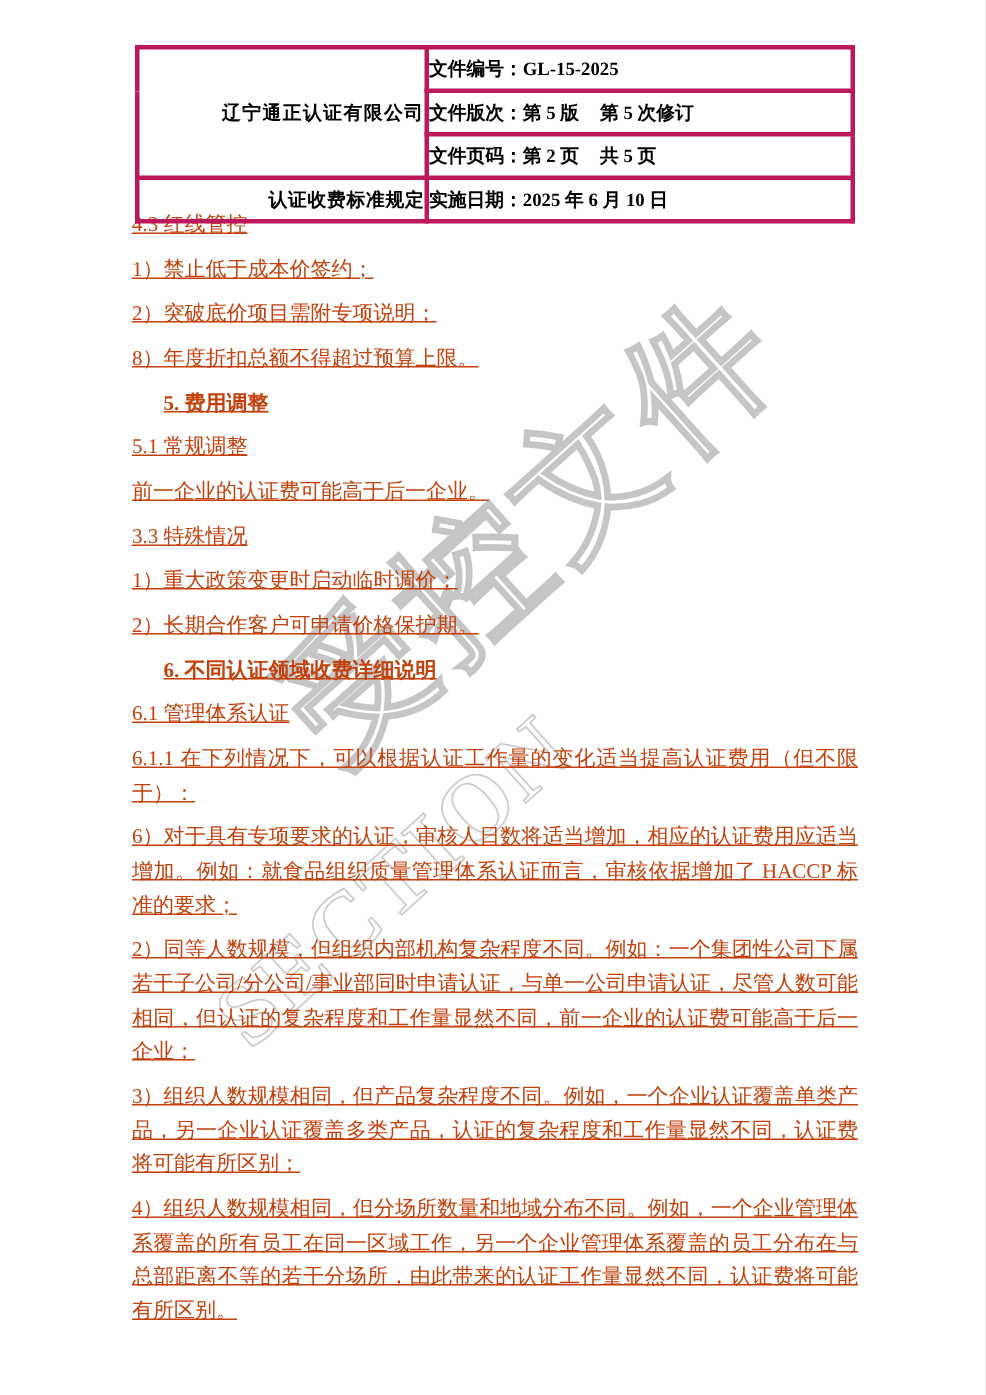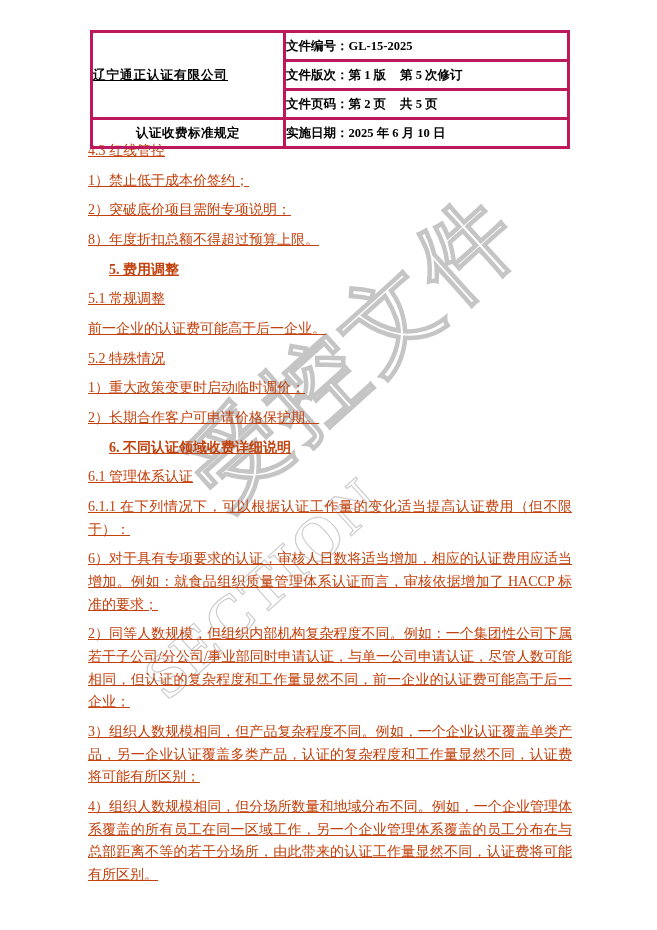--- a/index.html
+++ b/index.html
@@ -66,30 +66,29 @@
     background: transparent;
   }
   .header td {
     border: 3px solid #be185d;
     padding: 0;
     vertical-align: middle;
     font-size: 12.5px;
   }
   .hdr-company {
     width: 190px;
-    text-align: left;
+    text-align: right;
     font-size: 17px;
     font-weight: bold;
     letter-spacing: 1px;
     height: 64px;
-    text-decoration: underline;
   }
   .hdr-doc {
     width: 190px;
-    text-align: center;
+    text-align: right;
     font-size: 13px;
     font-weight: bold;
     letter-spacing: 0.5px;
     height: 26px;
   }
   .hdr-right {
     padding-left: 10px;
     height: 26px;
     font-size: 12.5px;
     font-weight: bold;
@@ -139,21 +138,21 @@
   <table class="header">
     <tbody>
         <tr>
       <td class="hdr-company" rowspan="3">辽宁通正认证有限公司</td>
       <td class="hdr-right">
         <span>文件编号：</span><span class="val">GL-15-2025</span>
       </td>
     </tr>
     <tr>
       <td class="hdr-right">
-        <span>文件版次：</span><span class="val">第 1 版</span><span class="gap"></span><span class="val">第 5 次修订</span>
+        <span>文件版次：</span><span class="val">第 5 版</span><span class="gap"></span><span class="val">第 5 次修订</span>
       </td>
     </tr>
     <tr>
       <td class="hdr-right">
         <span>文件页码：</span><span class="val">第 2 页</span><span class="gap"></span><span class="val">共 5 页</span>
       </td>
     </tr>
     <tr>
       <td class="hdr-doc">认证收费标准规定</td>
       <td class="hdr-right">
@@ -164,21 +163,21 @@
     </table>
 
   <div class="content">
     <p>4.3 红线管控</p>
     <p>1）禁止低于成本价签约；</p>
     <p>2）突破底价项目需附专项说明；</p>
     <p>8）年度折扣总额不得超过预算上限。</p>
     <p class="bold sec">5. 费用调整</p>
     <p>5.1 常规调整</p>
     <p>前一企业的认证费可能高于后一企业。</p>
-    <p>5.2 特殊情况</p>
+    <p>3.3 特殊情况</p>
     <p>1）重大政策变更时启动临时调价；</p>
     <p>2）长期合作客户可申请价格保护期。</p>
     <p class="bold sec">6. 不同认证领域收费详细说明</p>
     <p>6.1  管理体系认证</p>
     <p>6.1.1 在下列情况下，可以根据认证工作量的变化适当提高认证费用（但不限于）：</p>
     <p>6）对于具有专项要求的认证，审核人日数将适当增加，相应的认证费用应适当增加。例如：就食品组织质量管理体系认证而言，审核依据增加了 HACCP 标准的要求；</p>
     <p>2）同等人数规模，但组织内部机构复杂程度不同。例如：一个集团性公司下属若干子公司/分公司/事业部同时申请认证，与单一公司申请认证，尽管人数可能相同，但认证的复杂程度和工作量显然不同，前一企业的认证费可能高于后一企业；</p>
     <p>3）组织人数规模相同，但产品复杂程度不同。例如，一个企业认证覆盖单类产品，另一企业认证覆盖多类产品，认证的复杂程度和工作量显然不同，认证费将可能有所区别；</p>
     <p>4）组织人数规模相同，但分场所数量和地域分布不同。例如，一个企业管理体系覆盖的所有员工在同一区域工作，另一个企业管理体系覆盖的员工分布在与总部距离不等的若干分场所，由此带来的认证工作量显然不同，认证费将可能有所区别。</p>
   </div>

